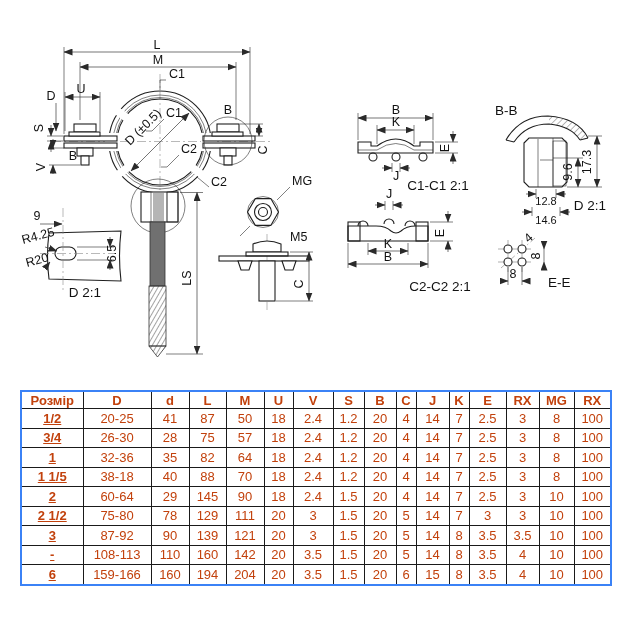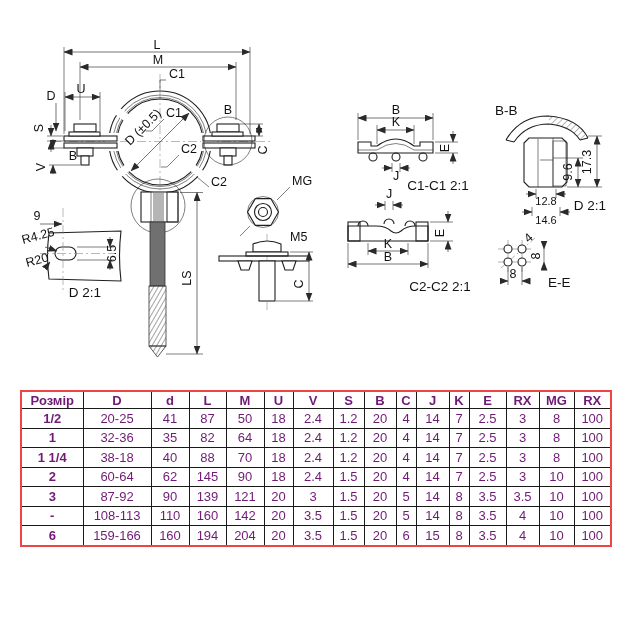--- a/index.html
+++ b/index.html
@@ -11,26 +11,26 @@
   .thin{stroke:#2a2a2a;stroke-width:0.6;fill:none;}
   .dim{stroke:#3a3a3a;stroke-width:0.7;fill:none;}
   .cl{stroke:#8a8a8a;stroke-width:0.6;fill:none;stroke-dasharray:9 3 2 3;}
   .dash{stroke:#7a7a7a;stroke-width:0.6;fill:none;stroke-dasharray:6 3 1.5 3;}
   .gap{fill:#ffffff;stroke:none;}
   text{font-family:"Liberation Sans",sans-serif;fill:#111;}
   .t{font-size:12.5px;}
   .ts{font-size:11px;}
   .tt{font-size:13.5px;}
   #dim-table{position:absolute;left:20px;top:390px;width:590px;border-collapse:collapse;
-             table-layout:fixed;border:2px solid #ef4444;color:#701a75;}
+             table-layout:fixed;border:2px solid #3b82f6;color:#c2410c;}
   #dim-table th,#dim-table td{border:1.4px solid #1a1a1a;text-align:center;vertical-align:middle;
              padding:0;font-size:13px;white-space:nowrap;overflow:hidden;}
   #dim-table th{height:16px;font-weight:bold;}
   #dim-table td{height:18.5px;font-weight:normal;}
-  #dim-table td.size{font-weight:bold;}
+  #dim-table td.size{font-weight:bold;text-decoration:underline;}
 </style>
 </head>
 <body>
 
 <div id="page">
 
 <svg width="630" height="388" viewBox="0 0 630 388">
   <defs>
     <marker id="ar" markerUnits="userSpaceOnUse" markerWidth="9" markerHeight="7" refX="8.5" refY="3.5" orient="auto-start-reverse">
       <path d="M0,0 L9,3.5 L0,7 Z" fill="#2a2a2a"></path>
@@ -354,74 +354,110 @@
           <td>20</td>
           <td>4</td>
           <td>14</td>
           <td>7</td>
           <td>2.5</td>
           <td>3</td>
           <td>8</td>
           <td>100</td>
         </tr>
         <tr>
+          <td class="size">3/4</td>
+          <td>26-30</td>
+          <td>28</td>
+          <td>75</td>
+          <td>57</td>
+          <td>18</td>
+          <td>2.4</td>
+          <td>1.2</td>
+          <td>20</td>
+          <td>4</td>
+          <td>14</td>
+          <td>7</td>
+          <td>2.5</td>
+          <td>3</td>
+          <td>8</td>
+          <td>100</td>
+        </tr>
+        <tr>
           <td class="size">1</td>
           <td>32-36</td>
           <td>35</td>
           <td>82</td>
           <td>64</td>
           <td>18</td>
           <td>2.4</td>
           <td>1.2</td>
           <td>20</td>
           <td>4</td>
           <td>14</td>
           <td>7</td>
           <td>2.5</td>
           <td>3</td>
           <td>8</td>
           <td>100</td>
         </tr>
         <tr>
-          <td class="size">1 1/4</td>
+          <td class="size">1 1/5</td>
           <td>38-18</td>
           <td>40</td>
           <td>88</td>
           <td>70</td>
           <td>18</td>
           <td>2.4</td>
           <td>1.2</td>
           <td>20</td>
           <td>4</td>
           <td>14</td>
           <td>7</td>
           <td>2.5</td>
           <td>3</td>
           <td>8</td>
           <td>100</td>
         </tr>
         <tr>
           <td class="size">2</td>
           <td>60-64</td>
-          <td>62</td>
+          <td>29</td>
           <td>145</td>
           <td>90</td>
           <td>18</td>
           <td>2.4</td>
           <td>1.5</td>
           <td>20</td>
           <td>4</td>
           <td>14</td>
           <td>7</td>
           <td>2.5</td>
           <td>3</td>
           <td>10</td>
           <td>100</td>
         </tr>
         <tr>
+          <td class="size">2 1/2</td>
+          <td>75-80</td>
+          <td>78</td>
+          <td>129</td>
+          <td>111</td>
+          <td>20</td>
+          <td>3</td>
+          <td>1.5</td>
+          <td>20</td>
+          <td>5</td>
+          <td>14</td>
+          <td>7</td>
+          <td>3</td>
+          <td>3</td>
+          <td>10</td>
+          <td>100</td>
+        </tr>
+        <tr>
           <td class="size">3</td>
           <td>87-92</td>
           <td>90</td>
           <td>139</td>
           <td>121</td>
           <td>20</td>
           <td>3</td>
           <td>1.5</td>
           <td>20</td>
           <td>5</td>

